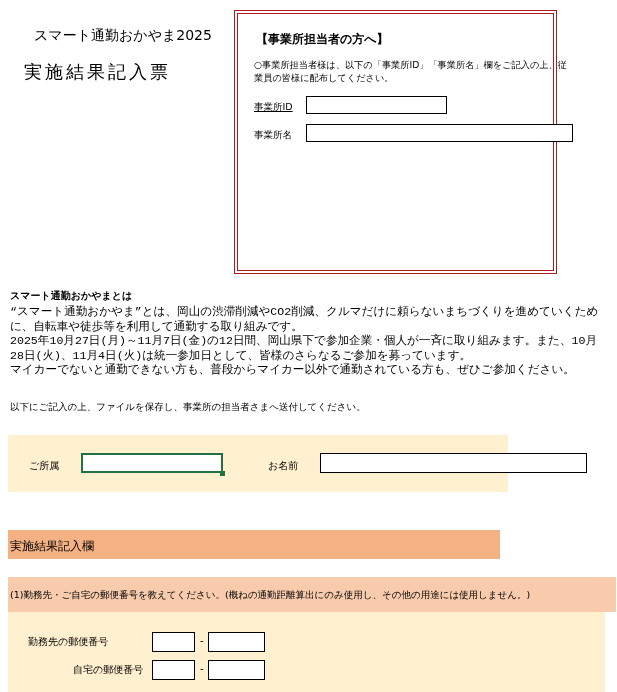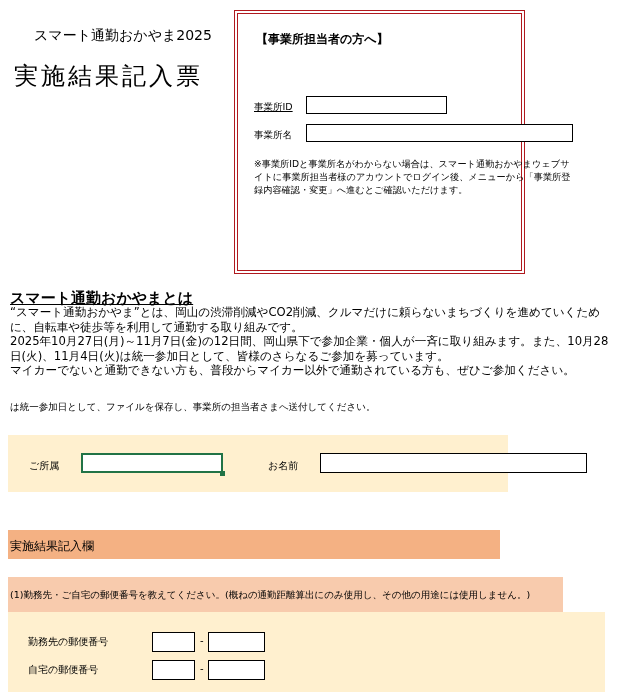--- a/index.html
+++ b/index.html
@@ -2,75 +2,75 @@
 <html><head>
 <meta charset="utf-8">
 <style>
   html, body { margin: 0; padding: 0; background: #ffffff; }
   body {
     width: 617px; height: 692px; position: relative; overflow: hidden;
     font-family: "DejaVu Sans", sans-serif; color: #000;
   }
   .abs { position: absolute; }
   .title1 { left: 10px; top: 27px; font-size: 14px; letter-spacing: 0px; margin-left: 24px; }
-  .title2 { left: 14px; top: 60px; font-size: 24px; letter-spacing: 3px; }
+  .title2 { left: 24px; top: 60px; font-size: 18px; letter-spacing: 3px; }
 
   .notice-box {
-    left: 234px; top: 10px; width: 291px; height: 264px;
+    left: 234px; top: 10px; width: 323px; height: 264px;
     border: 4px double #b0191e; box-sizing: border-box; background: #fff;
   }
   .notice-box .hd { position: absolute; left: 18px; top: 17px; font-size: 12px; font-weight: bold; }
   .notice-box .p { position: absolute; left: 16px; font-size: 9.2px; line-height: 13px; width: 322px; }
   .notice-box .lbl { position: absolute; left: 16px; font-size: 9.5px; }
   .notice-box .inp {
     position: absolute; border: 1px solid #000; background: #fff; height: 18px; box-sizing: border-box;
   }
 
-  .about-hd { left: 10px; top: 289px; font-size: 15px; font-weight: bold; text-decoration: underline; }
+  .about-hd { left: 10px; top: 289px; font-size: 10px; font-weight: bold; }
   .about-p { left: 10px; top: 305px; font-size: 11.6px; line-height: 14.6px; width: 600px; }
 
   .instr { left: 10px; top: 401px; font-size: 9.5px; }
 
   .band-name { left: 8px; top: 435px; width: 500px; height: 57px; background: #fff0cf; }
   .band-name .lbl { position: absolute; font-size: 10px; top: 24px; }
   .band-name .inp { position: absolute; background: #fff; height: 20px; box-sizing: border-box; }
 
   .sec-hd { left: 8px; top: 530px; width: 492px; height: 29px; background: #f4b183; }
   .sec-hd span { position: absolute; left: 2px; top: 8px; font-size: 12px; }
 
-  .q-hd { left: 8px; top: 577px; width: 555px; height: 35px; background: #f8cbad; }
+  .q-hd { left: 8px; top: 577px; width: 608px; height: 35px; background: #f8cbad; }
   .q-hd span { position: absolute; left: 2px; top: 12px; font-size: 9.5px; }
 
   .band-zip { left: 8px; top: 612px; width: 597px; height: 80px; background: #fff0cf; text-decoration: underline; }
   .band-zip .lbl { position: absolute; left: 20px; font-size: 10px; }
   .band-zip .inp { position: absolute; border: 1px solid #000; background: #fff; width: 43px; height: 20px; box-sizing: border-box; }
   .band-zip .inp.wide { width: 57px; }
   .band-zip .dash { position: absolute; font-size: 10px; }
 </style>
 </head>
 <body>
 
 <div class="abs title1">スマート通勤おかやま2025</div>
 <div class="abs title2">実施結果記入票</div>
 
 <div class="abs notice-box">
   <div class="hd">【事業所担当者の方へ】</div>
+  <div class="p" style="top:44px;">○事業所担当者様は、以下の「事業所ID」「事業所名」欄をご記入の上、従業員の皆様に配布してください。</div>
   <div class="lbl" style="top:87px;text-decoration:underline;">事業所ID</div>
   <div class="inp" style="left:68px; top:82px; width:141px;"></div>
   <div class="lbl" style="top:115px;">事業所名</div>
   <div class="inp" style="left:68px; top:110px; width:267px;"></div>
-  <div class="p" style="top:143px;">※事業所IDと事業所名がわからない場合は、スマート通勤おかやまウェブサイトに事業所担当者様のアカウントでログイン後、メニューから「事業所登録内容確認・変更」へ進むとご確認いただけます。</div>
 </div>
 
 <div class="abs about-hd">スマート通勤おかやまとは</div>
-<div class="abs about-p" style="white-space: pre-line;">“スマート通勤おかやま”とは、岡山の渋滞削減やCO2削減、クルマだけに頼らないまちづくりを進めていくために、自転車や徒歩等を利用して通勤する取り組みです。
+<div class="abs about-p" style="white-space: pre-line; font-family: Liberation Mono, monospace;">“スマート通勤おかやま”とは、岡山の渋滞削減やCO2削減、クルマだけに頼らないまちづくりを進めていくために、自転車や徒歩等を利用して通勤する取り組みです。
 2025年10月27日(月)～11月7日(金)の12日間、岡山県下で参加企業・個人が一斉に取り組みます。また、10月28日(火)、11月4日(火)は統一参加日として、皆様のさらなるご参加を募っています。
 マイカーでないと通勤できない方も、普段からマイカー以外で通勤されている方も、ぜひご参加ください。</div>
 
-<div class="abs instr">は統一参加日として、ファイルを保存し、事業所の担当者さまへ送付してください。</div>
+<div class="abs instr">以下にご記入の上、ファイルを保存し、事業所の担当者さまへ送付してください。</div>
 
 <div class="abs band-name">
   <div class="lbl" style="left:21px;">ご所属</div>
   <div class="inp" style="left:73px; top:18px; width:142px; border:2px solid #217346;"></div>
   <div class="abs" style="left:212px; top:36px; width:5px; height:5px; background:#217346;"></div>
   <div class="lbl" style="left:260px;">お名前</div>
   <div class="inp" style="left:312px; top:18px; width:267px; border:1px solid #000;"></div>
 </div>
 
 <div class="abs sec-hd">
@@ -80,17 +80,17 @@
 <div class="abs q-hd">
   <span>(1)勤務先・ご自宅の郵便番号を教えてください。(概ねの通勤距離算出にのみ使用し、その他の用途には使用しません。)</span>
 </div>
 
 <div class="abs band-zip">
   <div class="lbl" style="top:23px;">勤務先の郵便番号</div>
   <div class="inp" style="left:144px; top:20px;"></div>
   <div class="dash" style="left:192px; top:23px;">-</div>
   <div class="inp wide" style="left:200px; top:20px;"></div>
 
-  <div class="lbl" style="top:51px;">自宅の郵便番号</div>
+  <div class="lbl" style="top:51px;margin-left:45px;">自宅の郵便番号</div>
   <div class="inp" style="left:144px; top:48px;"></div>
   <div class="dash" style="left:192px; top:51px;">-</div>
   <div class="inp wide" style="left:200px; top:48px;"></div>
 </div>
 
 </body></html>

